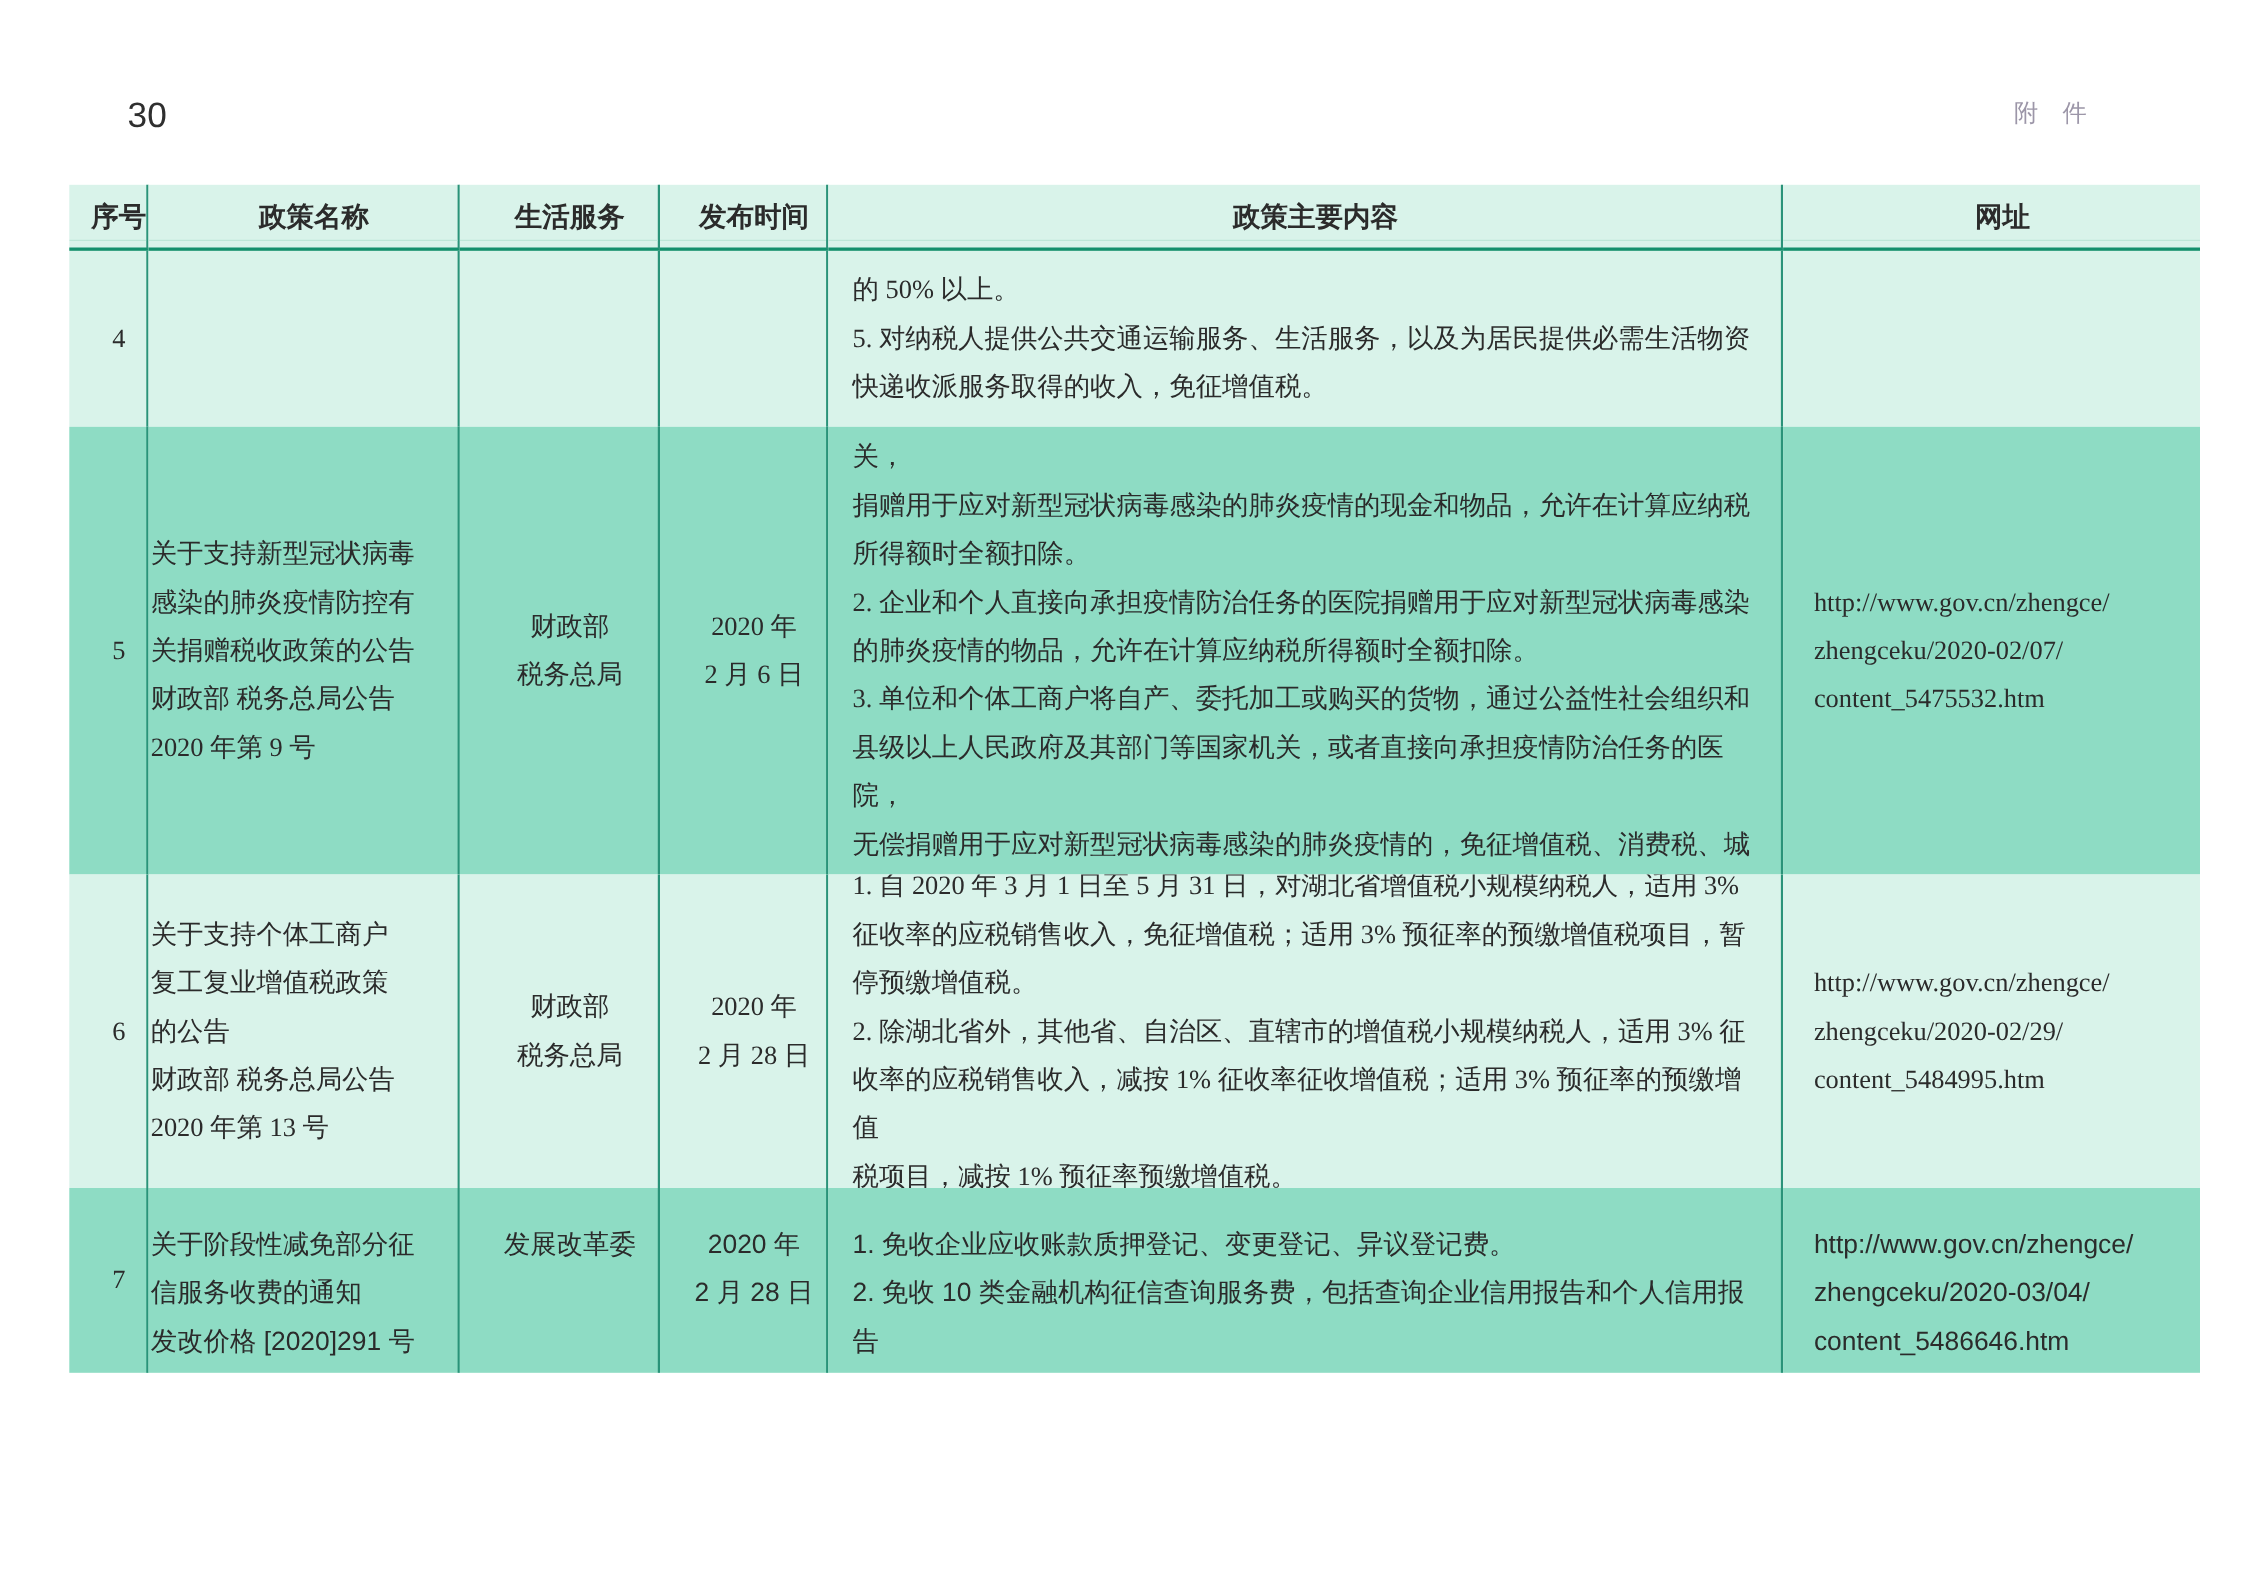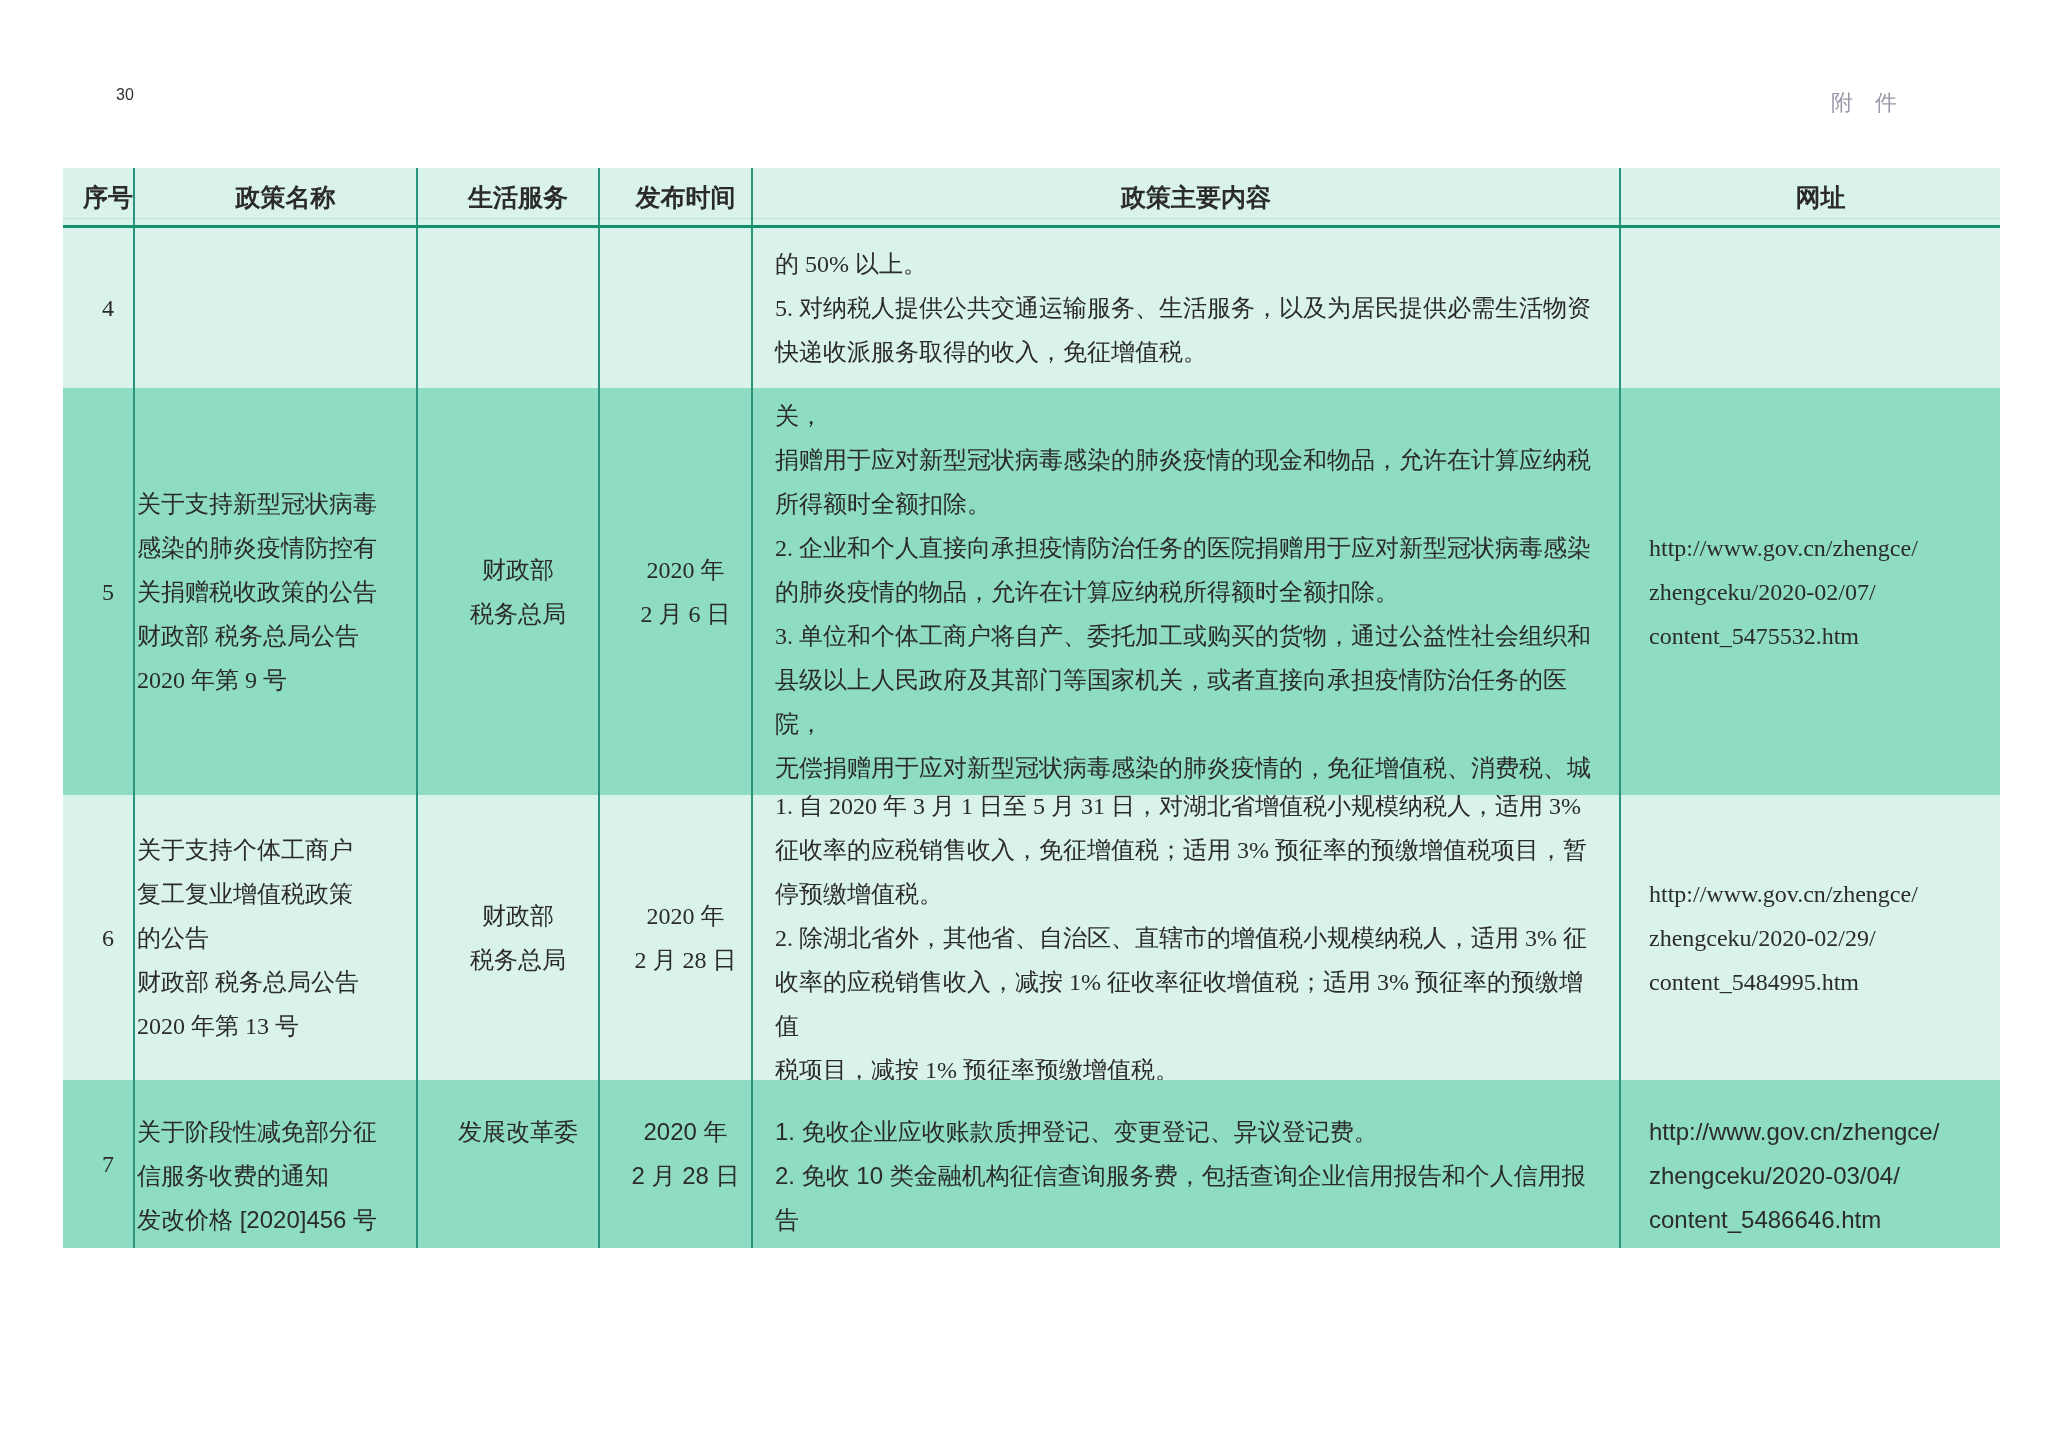--- a/index.html
+++ b/index.html
@@ -14,21 +14,21 @@
   *{margin:0;padding:0;box-sizing:border-box;}
   html,body{background:#ffffff;}
   body{
     font-family:"Liberation Sans","DejaVu Sans",sans-serif;
     width:2048px;height:1448px;position:relative;overflow:hidden;
   }
   #page{position:absolute;inset:0;background:#ffffff;}
 
   .page-number{
     position:absolute;left:116px;top:86px;
-    font-size:16px;color:#2f2f2f;
+    font-size:32px;color:#2f2f2f;
   }
   .corner-label{
     position:absolute;right:143px;top:88px;
     font-size:22px;color:var(--corner-label);letter-spacing:8px;
   }
 
   .policy-table{
     position:absolute;left:63px;top:168px;
     display:grid;
     grid-template-columns:72px 283px 182px 153px 868px 379px;
@@ -138,21 +138,21 @@
 2. 除湖北省外，其他省、自治区、直辖市的增值税小规模纳税人，适用 3% 征
 收率的应税销售收入，减按 1% 征收率征收增值税；适用 3% 预征率的预缴增值
 税项目，减按 1% 预征率预缴增值税。</div>
     <div class="cell r-light col-url v-mid last-col">http://www.gov.cn/zhengce/
 zhengceku/2020-02/29/
 content_5484995.htm</div>
 
     <div class="cell r-dark col-idx v-mid">7</div>
     <div class="cell r-dark col-name v-top">关于阶段性减免部分征
 信服务收费的通知
-发改价格 [2020]456 号</div>
+发改价格 [2020]291 号</div>
     <div class="cell r-dark col-agency v-top">发展改革委</div>
     <div class="cell r-dark col-date v-top">2020 年
 2 月 28 日</div>
     <div class="cell r-dark col-content v-top">1. 免收企业应收账款质押登记、变更登记、异议登记费。
 2. 免收 10 类金融机构征信查询服务费，包括查询企业信用报告和个人信用报告
 服务费。</div>
     <div class="cell r-dark col-url v-top last-col">http://www.gov.cn/zhengce/
 zhengceku/2020-03/04/
 content_5486646.htm</div>
 

